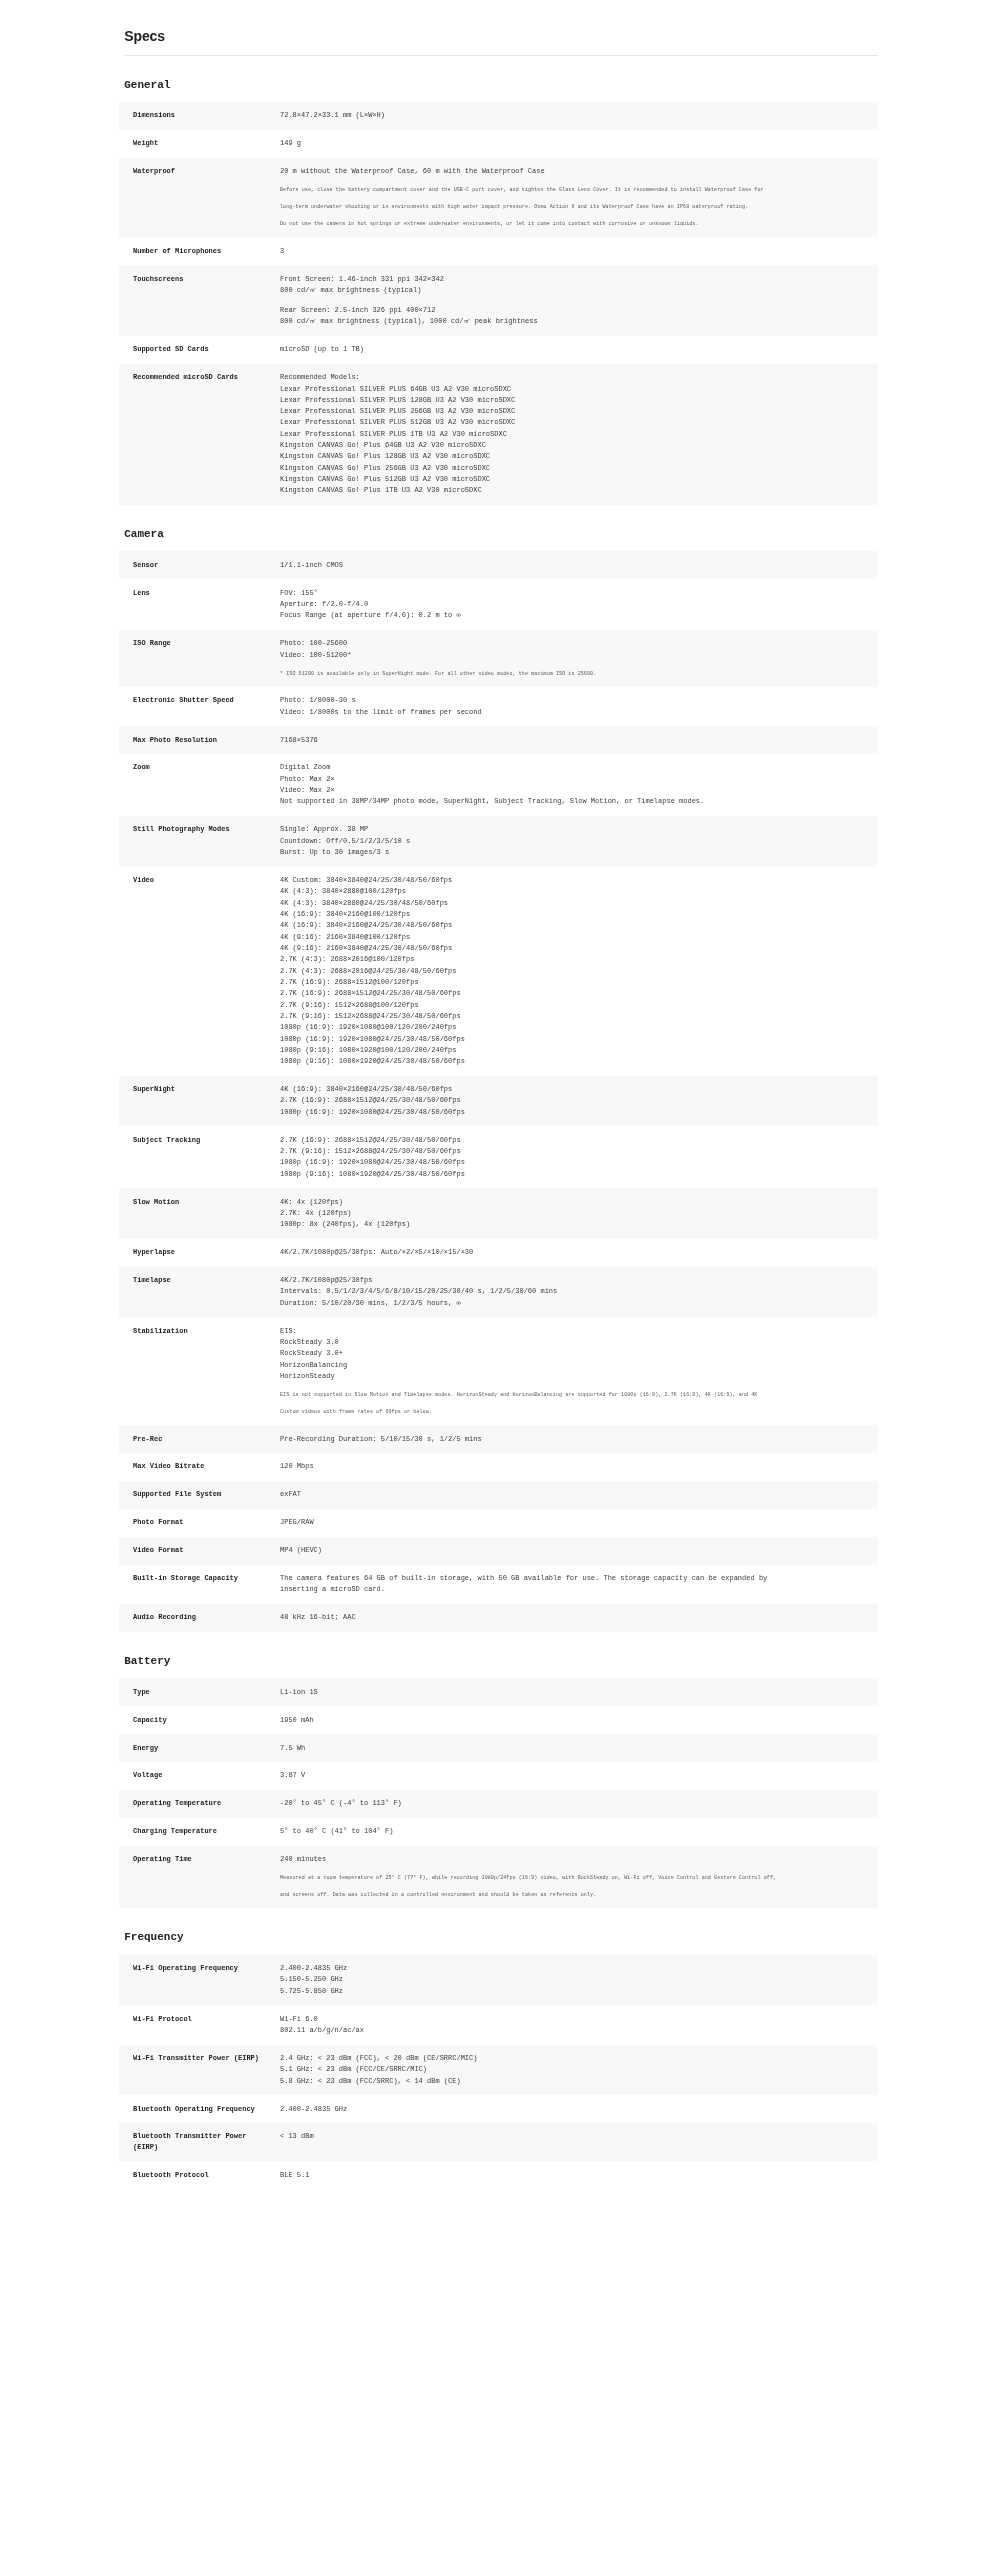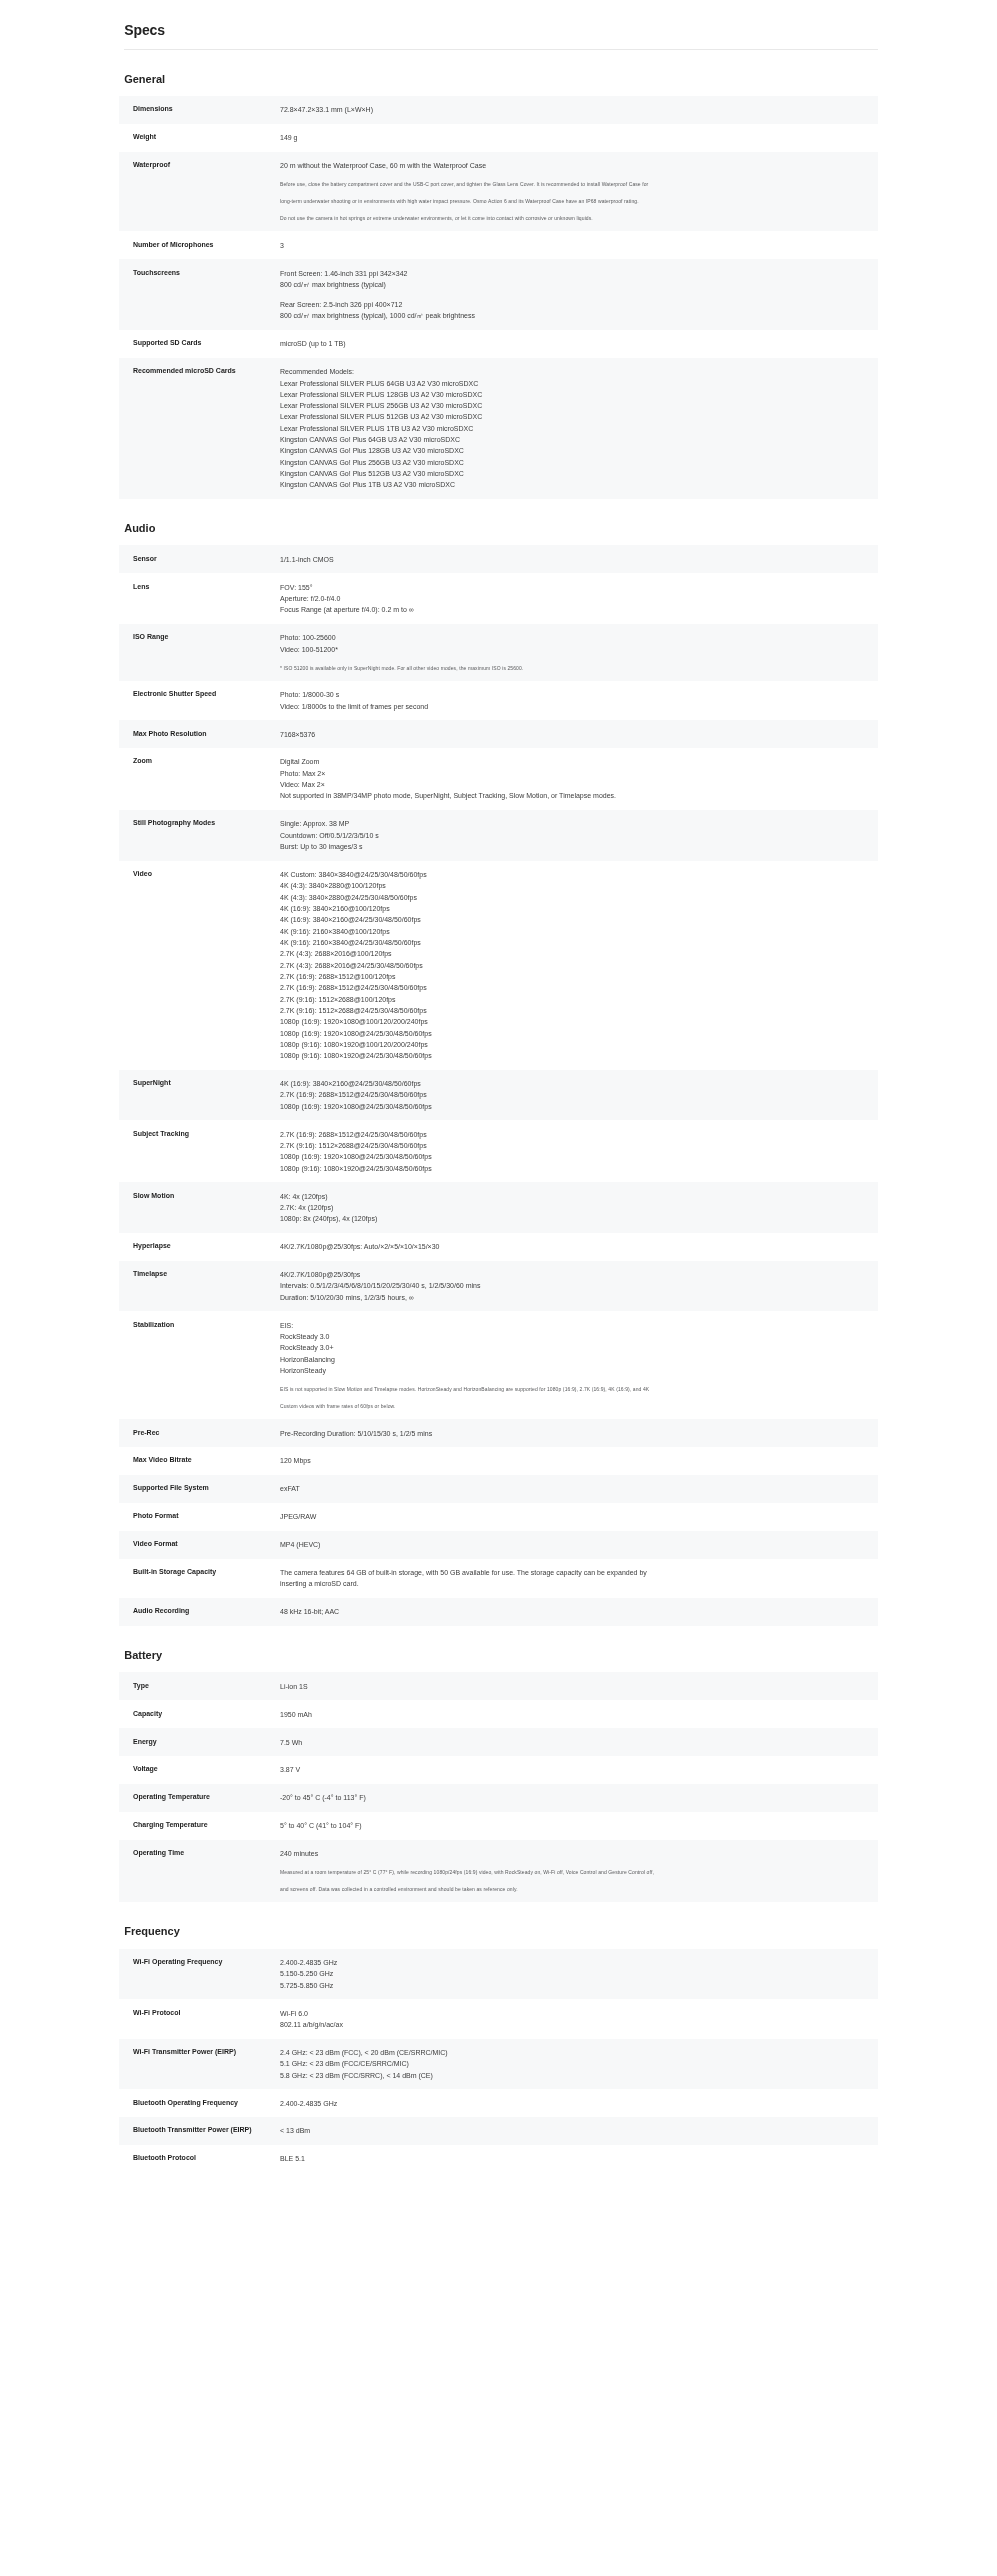--- a/index.html
+++ b/index.html
@@ -12,32 +12,32 @@
   .page {
     width: 998px;
     min-height: 2576px;
     padding: 0;
     background: #fff;
     position: relative;
   }
   .content {
     width: 759px;
     margin: 0 0 0 119px;
-    padding-top: 11px;
+    padding-top: 17px;
   }
   .page-title {
     font-size: 14px;
     font-weight: bold;
     letter-spacing: -0.1px;
     color: #222;
     margin: 11.4px 0 0 5.2px;
     padding-bottom: 10.4px;
     border-bottom: 0.5px solid #e8e8e8;
   }
-  .section { margin-top: 0; }
+  .section { margin-top: 0; font-family: Liberation Mono, monospace; }
   .section-title {
     font-size: 11px;
     font-weight: bold;
     color: #232323;
     margin: 23px 0 11.4px 5.2px;
   }
   .spec-table {
     width: 100%;
     border-collapse: collapse;
     table-layout: fixed;
@@ -141,21 +141,21 @@
                   <span class="line">Kingston CANVAS Go! Plus 128GB U3 A2 V30 microSDXC</span>
                   <span class="line">Kingston CANVAS Go! Plus 256GB U3 A2 V30 microSDXC</span>
                   <span class="line">Kingston CANVAS Go! Plus 512GB U3 A2 V30 microSDXC</span>
                   <span class="line">Kingston CANVAS Go! Plus 1TB U3 A2 V30 microSDXC</span>
                 </td>
               </tr>
             </tbody>
           </table>
         </div>
         <div class="section">
-          <h2 class="section-title">Audio</h2>
+          <h2 class="section-title">Camera</h2>
           <table class="spec-table">
             <tbody>
               <tr class="spec-row alt">
                 <td class="spec-label">Sensor</td>
                 <td class="spec-value">
                   <span class="line">1/1.1-inch CMOS</span>
                 </td>
               </tr>
               <tr class="spec-row">
                 <td class="spec-label">Lens</td>

